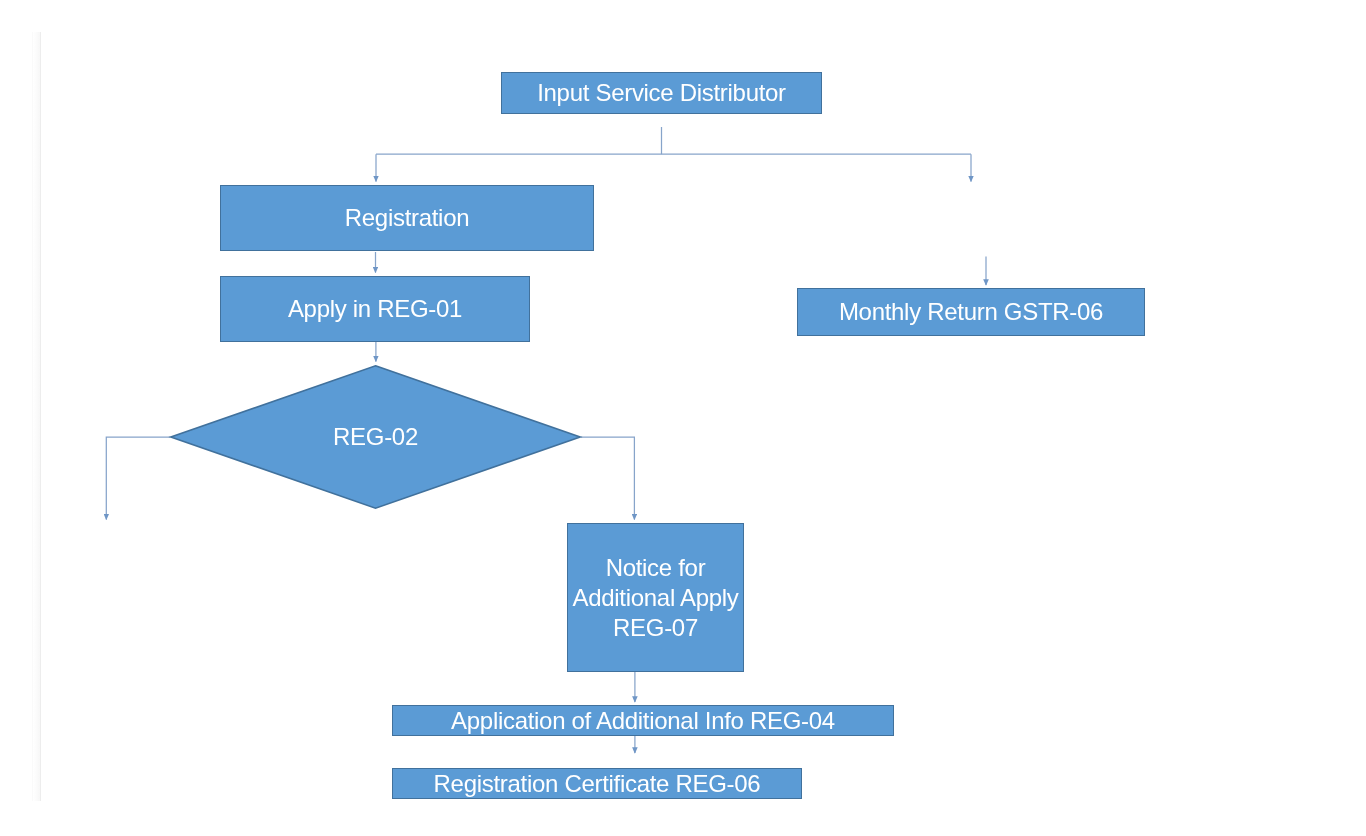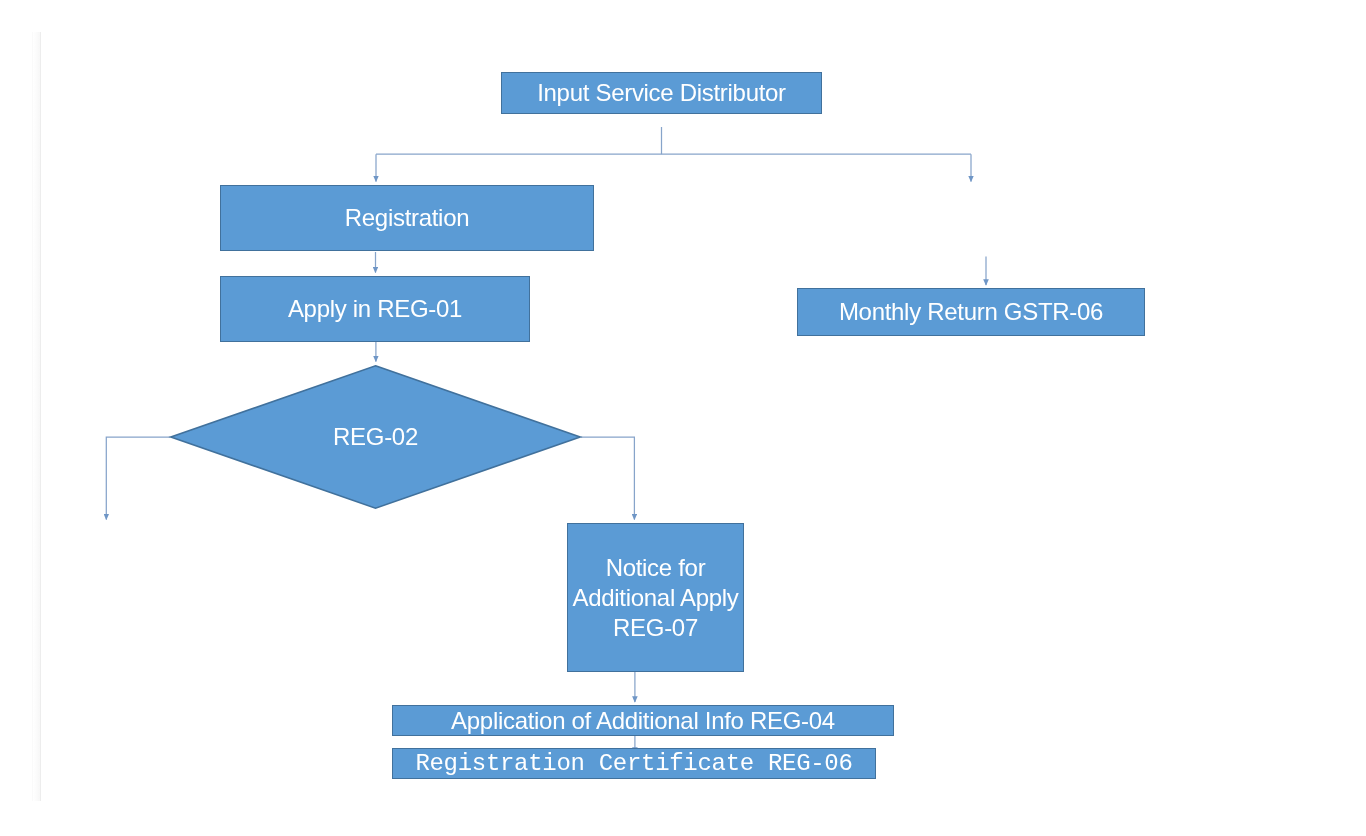--- a/index.html
+++ b/index.html
@@ -47,21 +47,21 @@
     letter-spacing: -0.3px;
     line-height: 30px;
   }
   .node .lbl { display: block; }
   .n-isd        { left: 501px;  top: 72px;  width: 321px;   height: 42px;  }
   .n-registration { left: 220px; top: 185px; width: 374px;  height: 66px;  }
   .n-apply      { left: 220px;  top: 276px; width: 310px;   height: 66px;  }
   .n-rejected   { left: 55px;   top: 523px; width: 171px;   height: 150px; }
   .n-notice     { left: 531px;  top: 523px; width: 177px;   height: 149px; margin-left: 36px; }
   .n-reg04      { left: 392px;  top: 705px; width: 502px;   height: 31px;  }
-  .n-reg06      { left: 392px;  top: 748px; width: 484px;   height: 31px; font-family: Liberation Mono, monospace;  }
+  .n-reg06      { left: 392px;  top: 768px; width: 410px;   height: 31px;  }
   .n-return     { left: 795px;  top: 185px; width: 350px;   height: 71px;  }
   .n-monthly    { left: 797px;  top: 288px; width: 348px;   height: 48px;  }
   .n-diamond {
     position: absolute;
     left: 170px;
     top: 365px;
     width: 411px;
     height: 144px;
     background: transparent;
     border: none;

